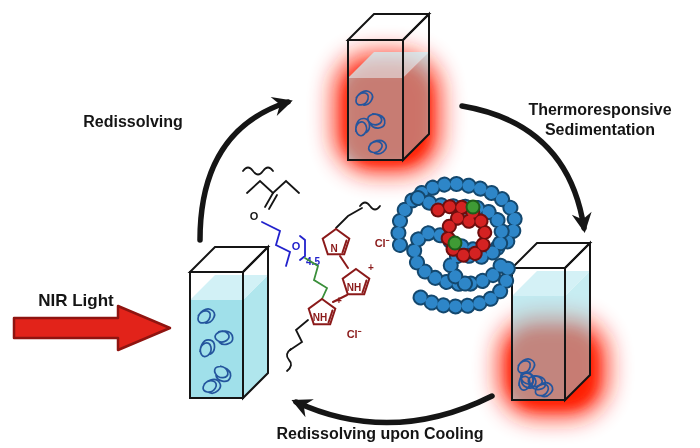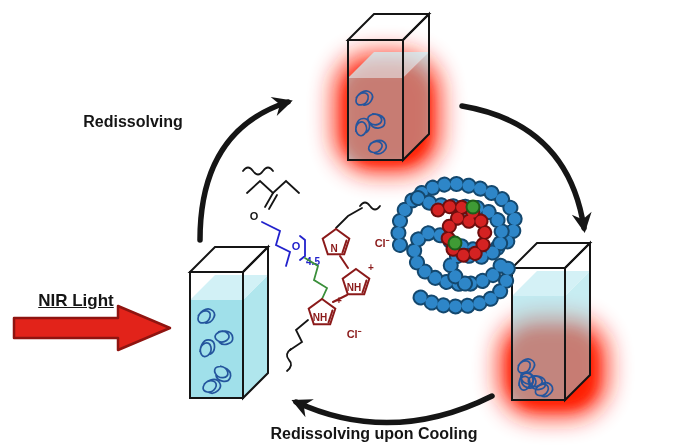--- a/index.html
+++ b/index.html
@@ -7,22 +7,22 @@
     position:relative;width:700px;height:448px;background:#fff;overflow:hidden;
     font-family:"Liberation Sans",sans-serif;
   }
   #scheme-svg{position:absolute;left:0;top:0;}
   .lbl{
     position:absolute;font-weight:bold;color:#151515;font-size:16px;
     line-height:1.25;text-align:center;font-family:"Liberation Sans",sans-serif;
   }
   #lbl-photothermal{left:48px;top:112px;width:170px;}
   #lbl-thermo{left:505px;top:100px;width:190px;}
-  #lbl-nir{left:14px;top:290px;width:124px;font-size:17px;text-decoration:underline;}
-  #lbl-redissolve{left:229px;top:424px;width:290px;}
+  #lbl-nir{left:14px;top:290px;width:124px;font-size:17px;}
+  #lbl-redissolve{left:235px;top:424px;width:290px;}
   .chem-text{font-family:"Liberation Sans",sans-serif;font-weight:bold;}
 </style>
 </head>
 <body>
 
 <div id="canvas">
 
   <svg id="scheme-svg" width="700" height="448" viewBox="0 0 700 448">
     <defs>
       <filter id="blur12" x="-60%" y="-60%" width="220%" height="220%">
@@ -154,18 +154,22 @@
       <path d="M 438 210 C 464 198 490 218 484 242 C 477 264 446 258 448 232 C 450 216 462 214 472 224" style="stroke:var(--bead_red)" stroke-width="11"></path>
       <circle cx="455" cy="243" r="6.5" stroke-dasharray="none" style="fill:var(--bead_green);stroke:var(--bead_green_dark)" stroke-width="2"></circle>
       <circle cx="473" cy="207" r="6.5" stroke-dasharray="none" style="fill:var(--bead_green);stroke:var(--bead_green_dark)" stroke-width="2"></circle>
     </g>
   </svg>
 
   <div class="lbl" id="lbl-photothermal">
     <div>Redissolving</div>
   </div>
 
+  <div class="lbl" id="lbl-thermo">
+    <div>Thermoresponsive</div>
+    <div>Sedimentation</div>
+  </div>
 
   <div class="lbl" id="lbl-nir">NIR Light</div>
 
   <div class="lbl" id="lbl-redissolve">Redissolving upon Cooling</div>
 
 </div>
 
 </body></html>

